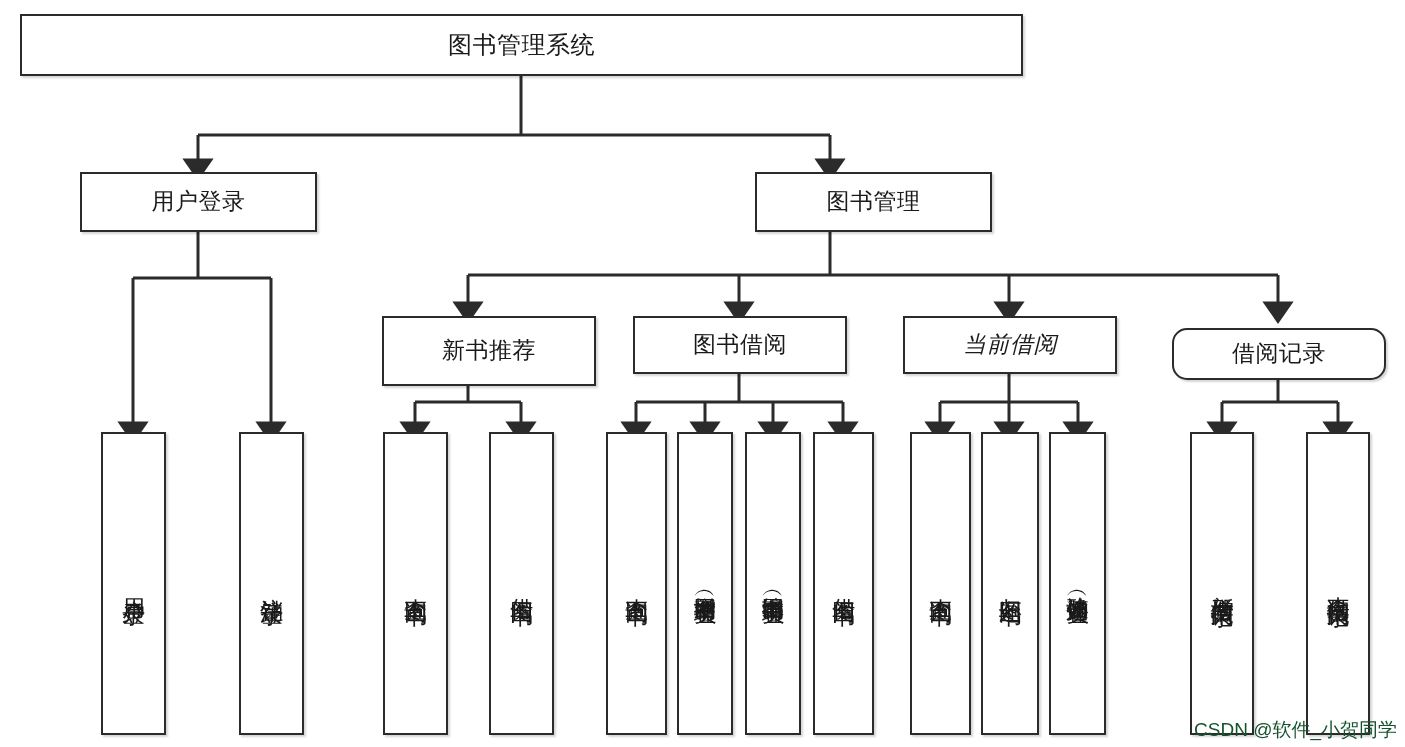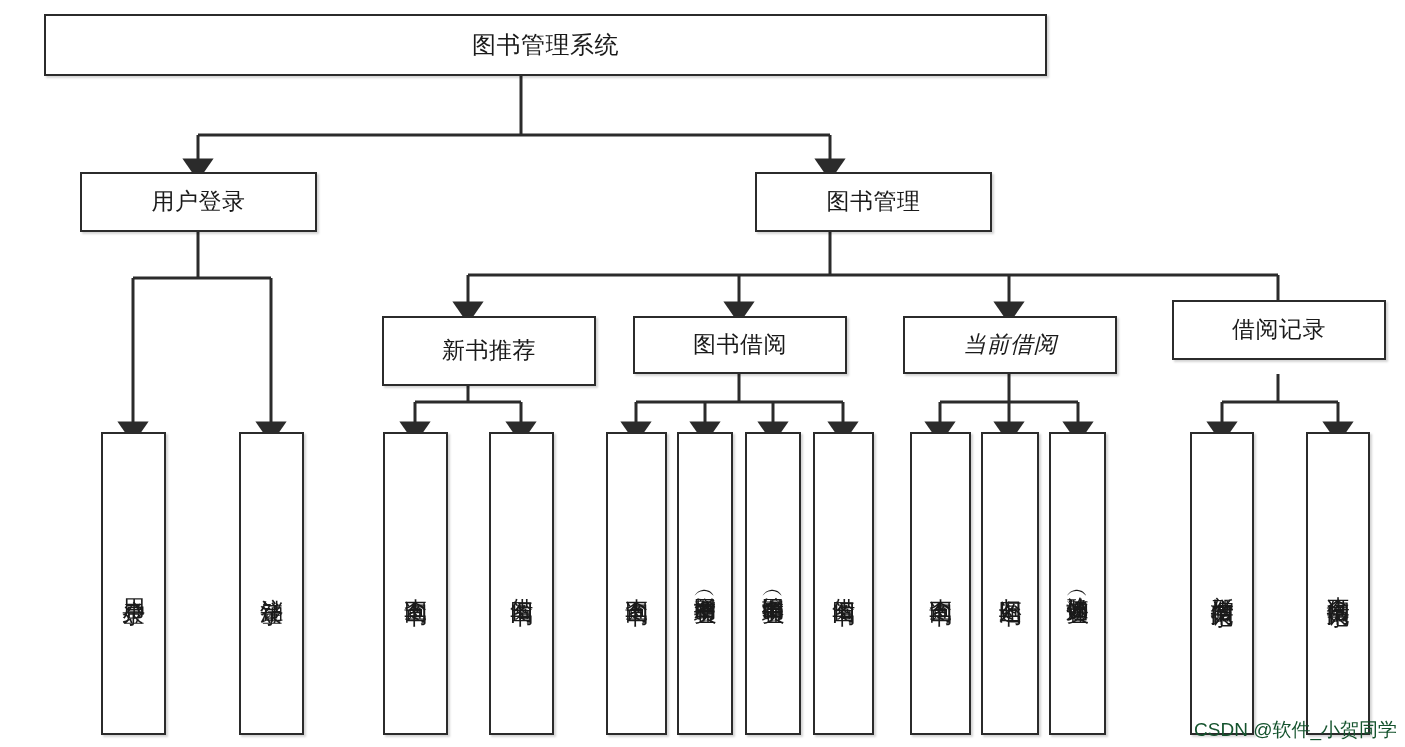--- a/index.html
+++ b/index.html
@@ -125,21 +125,21 @@
       <path d="M1009,402 L1009,425" marker-end="url(#arrow)"></path>
       <path d="M1078,402 L1078,425" marker-end="url(#arrow)"></path>
 
       <path d="M1278,374 L1278,402"></path>
       <path d="M1222,402 L1338,402"></path>
       <path d="M1222,402 L1222,425" marker-end="url(#arrow)"></path>
       <path d="M1338,402 L1338,425" marker-end="url(#arrow)"></path>
     </g>
   </svg>
 
-  <div class="node horiz root" style="left:20px; top:14px; width:1003px; height:62px;margin-left:24px;">
+  <div class="node horiz root" style="left:20px; top:14px; width:1003px; height:62px;">
     <span class="lbl">图书管理系统</span>
   </div>
 
   <div class="node horiz" style="left:80px; top:172px; width:237px; height:60px;">
     <span class="lbl">用户登录</span>
   </div>
 
   <div class="node horiz" style="left:712px; top:172px; width:237px; height:60px;margin-left:43px;">
     <span class="lbl">图书管理</span>
   </div>
@@ -149,21 +149,21 @@
   </div>
 
   <div class="node horiz" style="left:633px; top:316px; width:214px; height:58px;">
     <span class="lbl">图书借阅</span>
   </div>
 
   <div class="node horiz" style="left:903px; top:316px; width:214px; height:58px;font-style:italic;">
     <span class="lbl">当前借阅</span>
   </div>
 
-  <div class="node horiz" style="left:1172px; top:300px; width:214px; height:60px;">
+  <div class="node horiz" style="left:1172px; top:328px; width:214px; height:52px;border-radius:15px;">
     <span class="lbl">借阅记录</span>
   </div>
 
   <div class="node vert" style="left:101px; top:432px; width:65px; height:303px;">
     <span class="lbl">用户登录</span>
   </div>
 
   <div class="node vert" style="left:239px; top:432px; width:65px; height:303px;">
     <span class="lbl">注销登录</span>
   </div>

